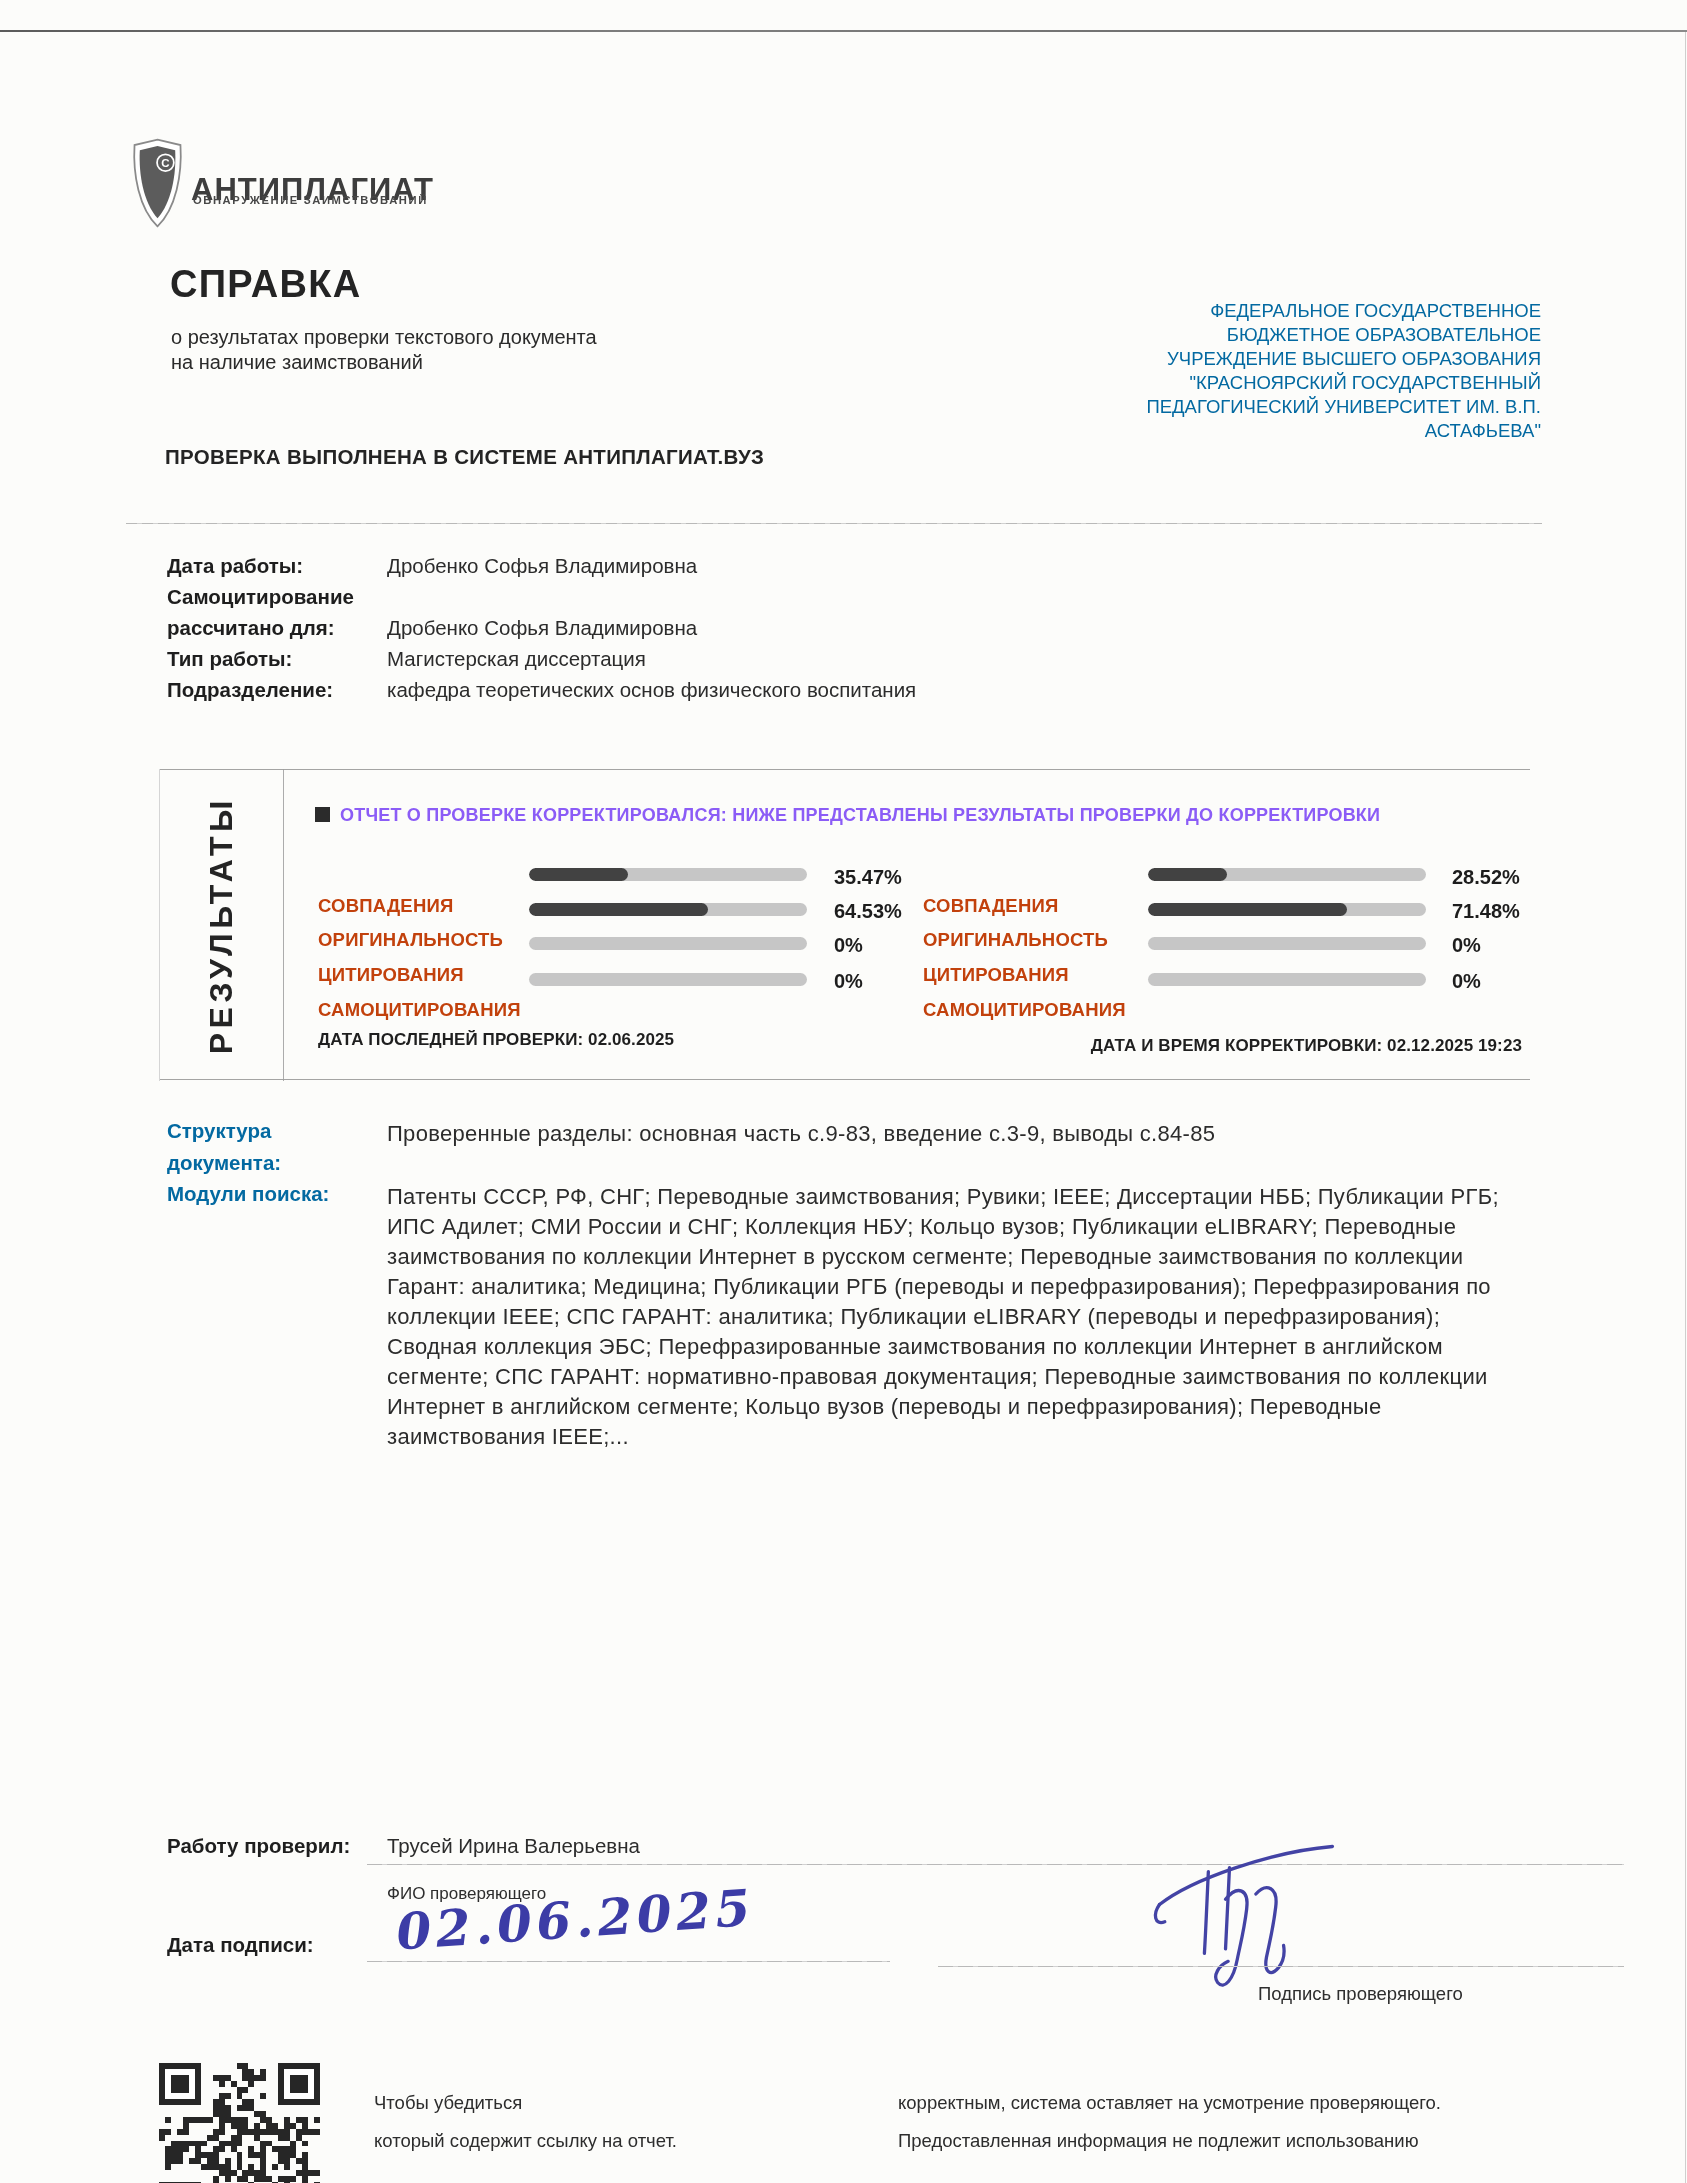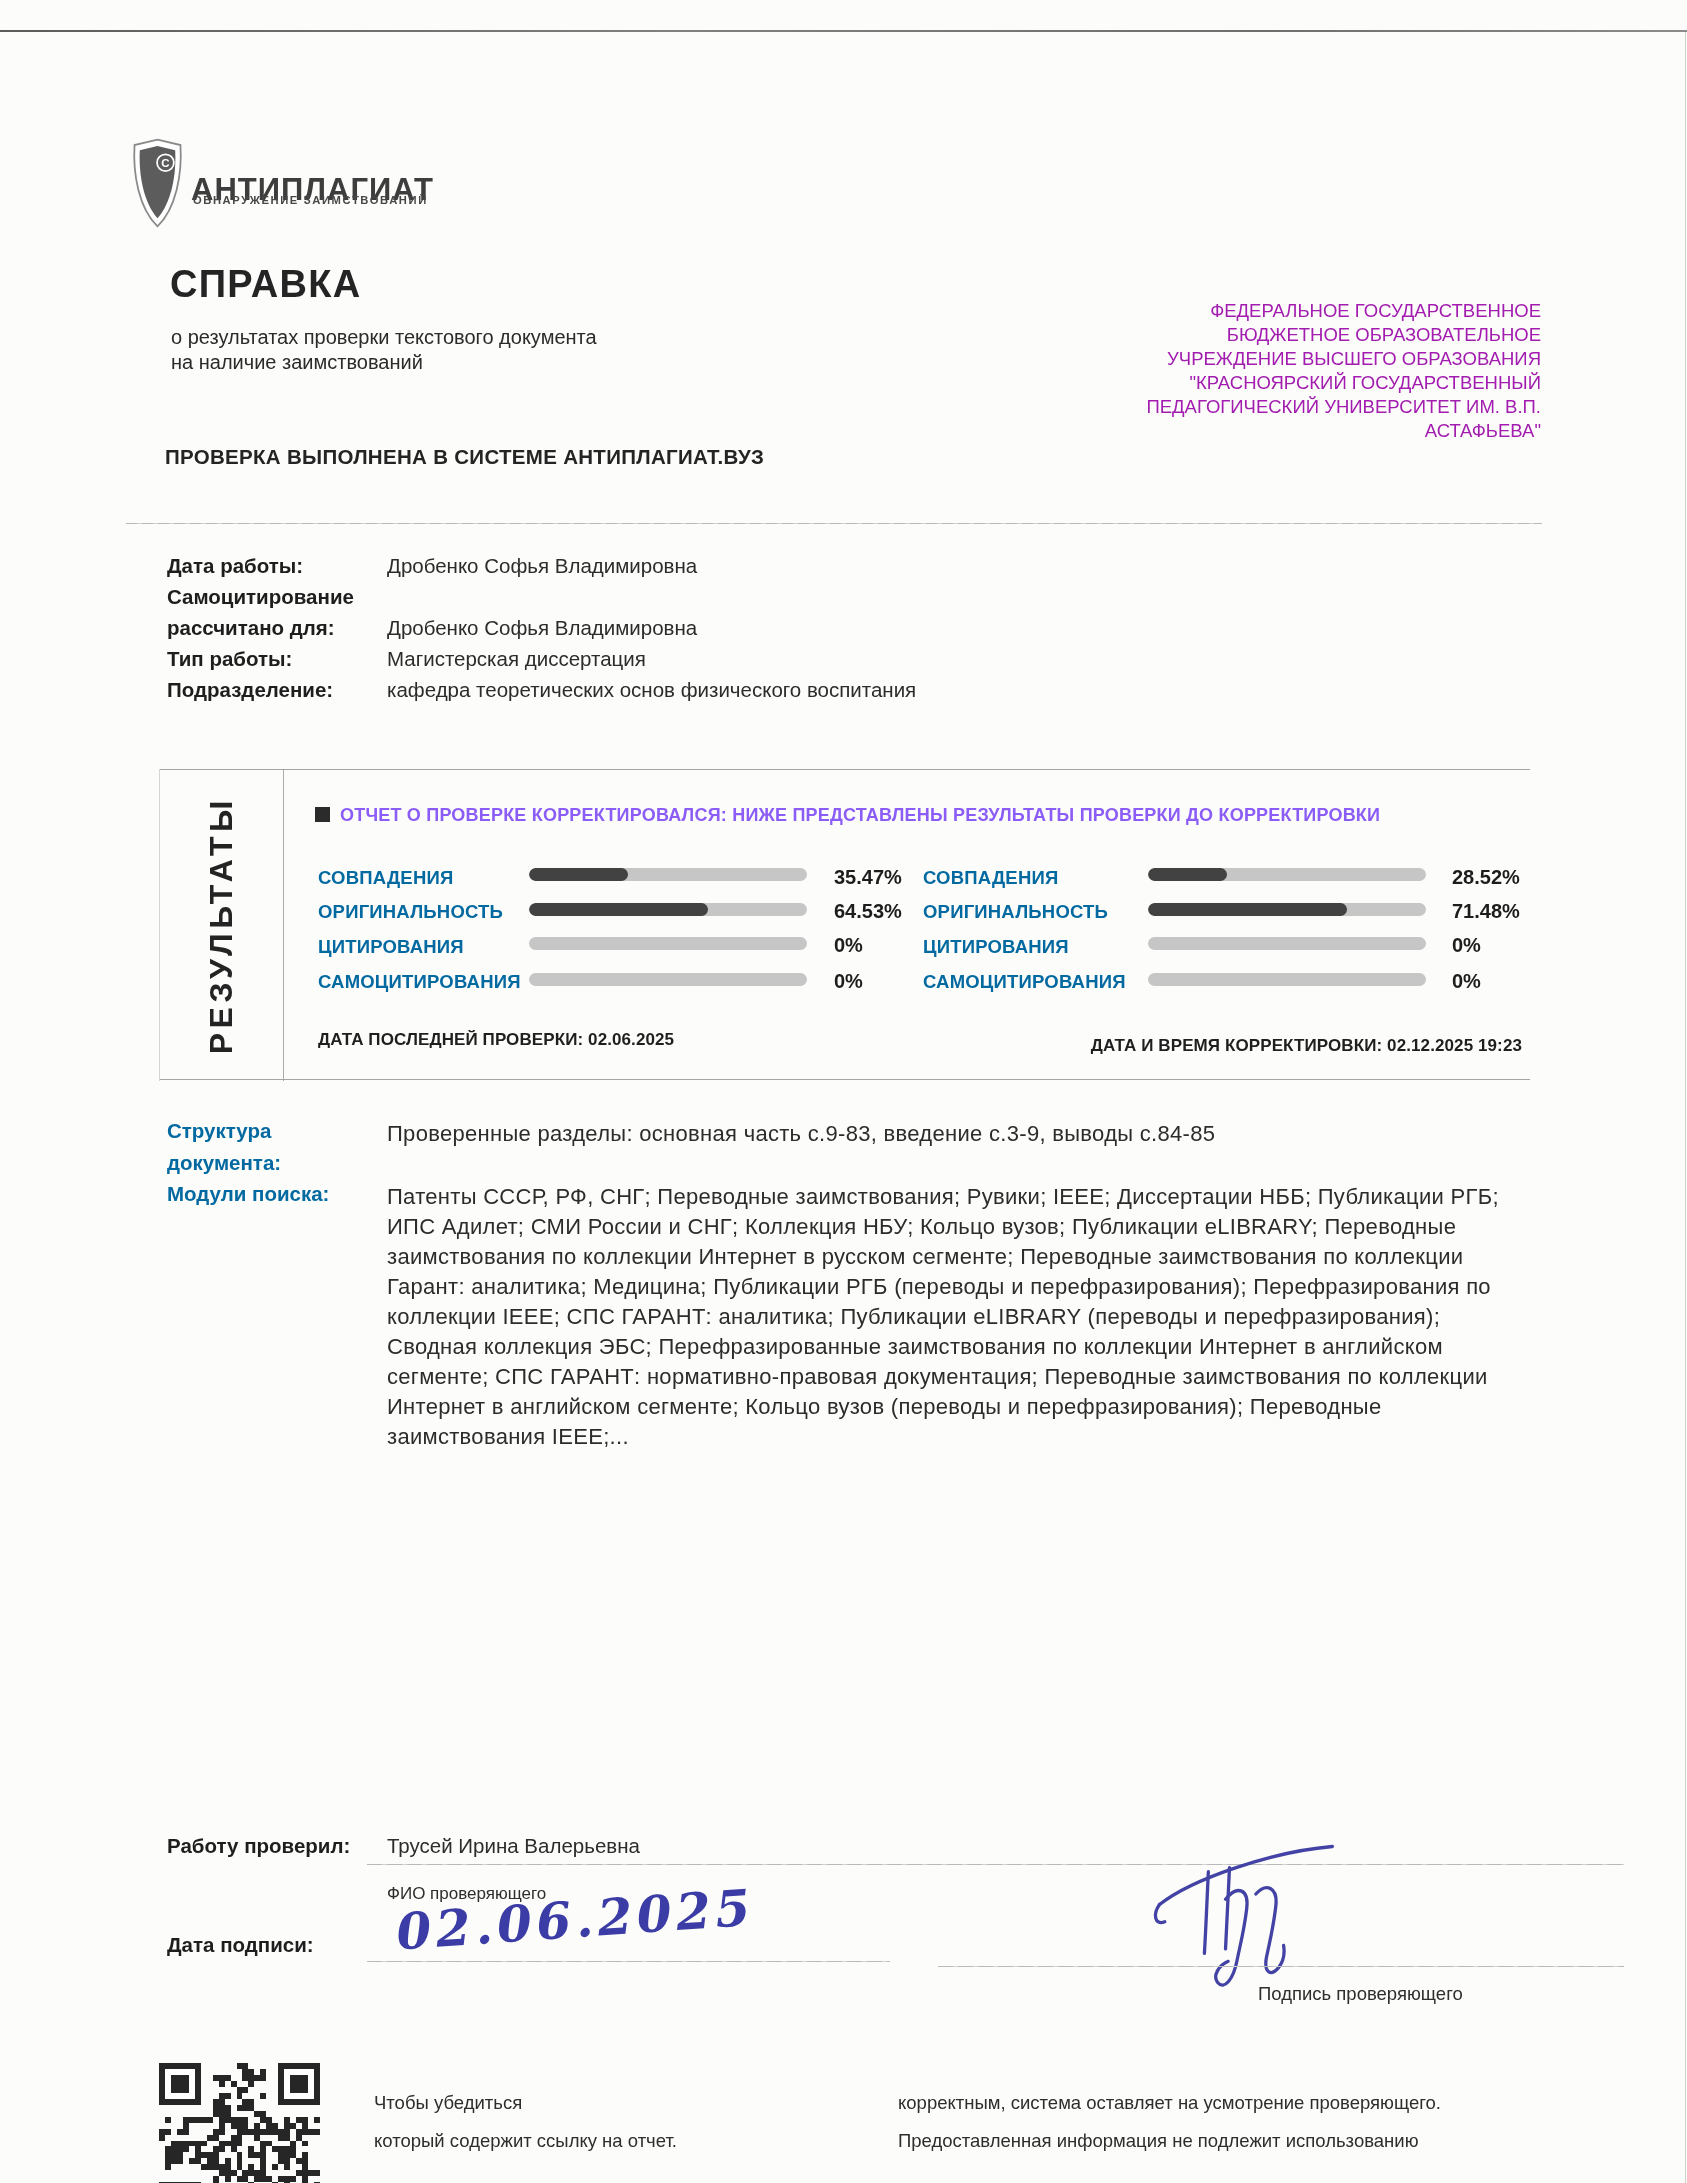--- a/index.html
+++ b/index.html
@@ -12,42 +12,42 @@
   
   .scan-top-line{left:0;top:30px;width:1687px;height:2px;background:linear-gradient(90deg,#3f3f3f,#6a6a6a 40%,#555 75%,#777);opacity:.85;}
   .scan-right-edge{right:0.7px;top:32px;width:1.3px;height:2152px;background:#9a9a9a;opacity:.45;}
   
   .brand-name{left:191px;top:172px;font-size:31px;font-weight:bold;color:#3d3d3d;letter-spacing:1px;}
   .brand-tagline{left:193px;top:194px;font-size:11.2px;font-weight:bold;color:#474747;letter-spacing:1.6px;}
   
   .doc-title{left:170px;top:263px;font-size:38px;font-weight:bold;color:#242424;letter-spacing:1.3px;}
   .doc-sub1{left:171px;top:326px;font-size:20px;color:#2b2b2b;}
   .doc-sub2{left:171px;top:351px;font-size:20px;color:#2b2b2b;}
-  .institution{right:146px;top:299px;width:516px;text-align:right;font-size:18.5px;line-height:24px;color:#a21caf;}
+  .institution{right:146px;top:299px;width:516px;text-align:right;font-size:18.5px;line-height:24px;color:#0369a1;}
   .system-line{left:165px;top:445px;font-size:20.5px;font-weight:bold;color:#242424;letter-spacing:0.3px;}
   .divider{height:1.3px;background:repeating-linear-gradient(90deg,#a8a8a8 0 10.6px,#c6c6c6 10.6px 16px);opacity:.8;}
   
   .fields{left:167px;top:550px;width:1350px;}
   .field-row{display:flex;align-items:flex-end;}
   .field-label{width:220px;font-size:20.5px;font-weight:bold;line-height:31px;color:#1e1e1e;}
   .field-value{font-size:20.5px;line-height:31px;color:#2c2c2c;}
   
   .results-box{left:159px;top:769px;width:1371px;height:312px;}
   .rb-top{left:0;top:0;width:1371px;height:1.3px;background:#8d8d8d;opacity:.8;}
   .rb-bottom{left:0;top:310px;width:1371px;height:1.3px;background:#8d8d8d;opacity:.8;}
   .rb-left{left:0;top:0;width:0.7px;height:312px;background:#d5d5d5;}
   .rb-vline{left:124px;top:0;width:1.3px;height:312px;background:#9d9d9d;opacity:.85;}
   .rb-label{left:0;top:0;width:124px;height:312px;display:flex;align-items:center;justify-content:center;}
   .rb-label span{
     writing-mode:vertical-rl;transform:rotate(180deg);
     font-size:32px;font-weight:bold;letter-spacing:4.6px;color:#242424;
   }
   .notice-icon{left:156px;top:38px;width:14.6px;height:14.6px;background:#2b2b2b;}
   .notice-text{left:181px;top:36px;width:1191px;font-size:18px;font-weight:bold;color:#8b5cf6;letter-spacing:0.2px;}
-  .metric-label{font-size:18.5px;font-weight:bold;color:#0369a1;letter-spacing:0.2px;}
+  .metric-label{font-size:18.5px;font-weight:bold;color:#c2410c;letter-spacing:0.2px;margin-top:28px;}
   .metric-value{font-size:20px;font-weight:bold;color:#1d1d1d;}
   .bar{width:278px;height:13.2px;border-radius:6.6px;background:#c6c6c6;overflow:hidden;}
   .bar-fill{height:13.2px;border-radius:6.6px;background:#424242;}
   .date-note{font-size:17px;font-weight:bold;color:#1f1f1f;letter-spacing:0.1px;}
   
   .sec-label{font-size:20.5px;font-weight:bold;color:#0369a1;}
   .sec-value{font-size:22px;color:#2c2c2c;line-height:30px;letter-spacing:0.3px;}
   
   .signoff-label{font-size:20.5px;font-weight:bold;color:#1e1e1e;}
   .signoff-value{font-size:20.5px;color:#2c2c2c;}

